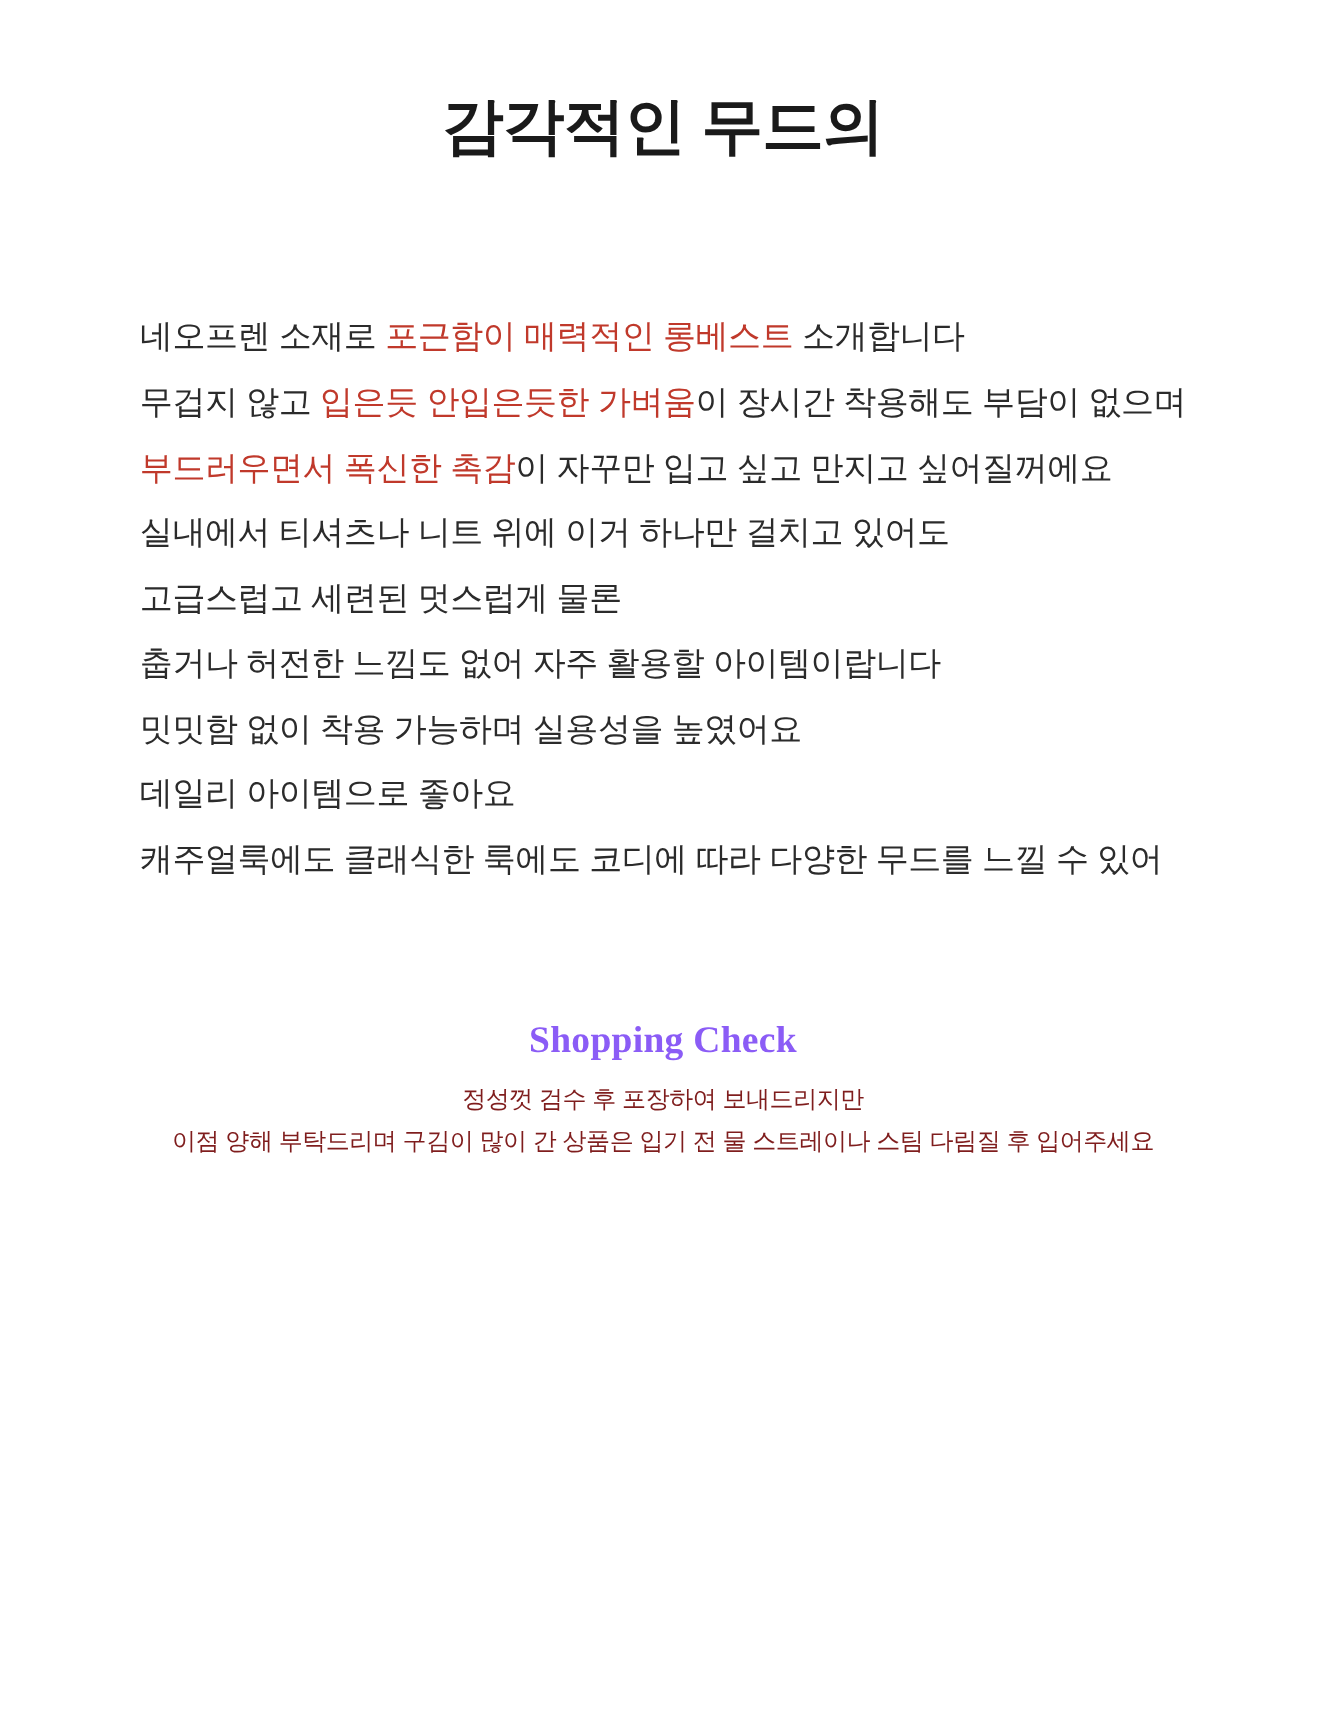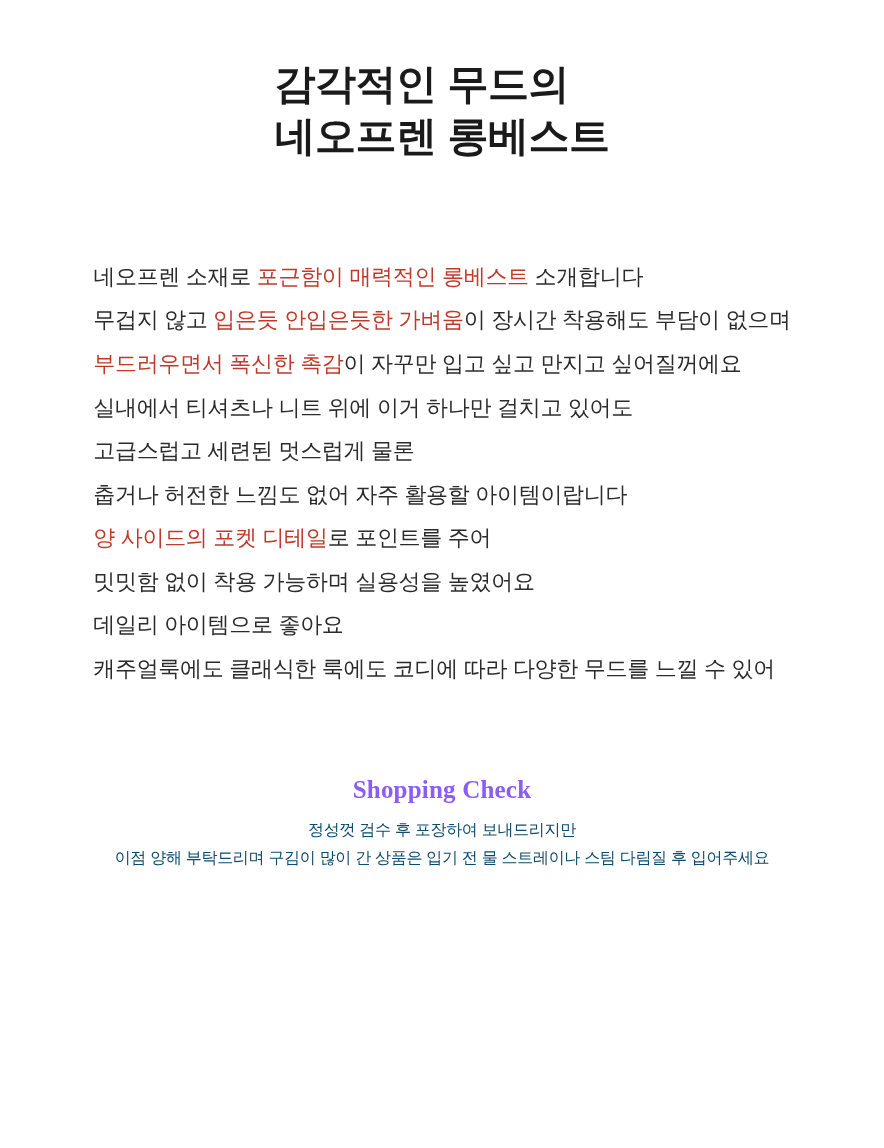--- a/index.html
+++ b/index.html
@@ -20,21 +20,21 @@
     position: relative;
     box-sizing: border-box;
     display: flex;
     flex-direction: column;
     align-items: center;
   }
 
   
   .title-block {
     margin-top: 58px;
-    text-align: left;
+    text-align: right;
     line-height: 1.28;
   }
   .title-line {
     font-size: 41px;
     font-weight: 700;
     letter-spacing: -0.5px;
     color: #1a1a1a;
     white-space: nowrap;
   }
 
@@ -63,45 +63,43 @@
     font-family: "Liberation Serif", serif;
     font-size: 25px;
     font-weight: 700;
     color: #8b5cf6;
     letter-spacing: 0.2px;
   }
   .check-lines {
     margin-top: 12px;
     line-height: 1.75;
     font-size: 16px;
-    color: #0c4a6e;
+    color: #7f1d1d;
     letter-spacing: -0.3px;
   }
   .check-line {
     white-space: nowrap;
   }
 </style>
 </head>
 <body>
 
 <div class="page">
 
   <div class="title-block">
     <div class="title-line">감각적인 무드의</div>
-    <div class="title-line">네오프렌 롱베스트</div>
   </div>
 
   <div class="desc-block">
       <div class="desc-line"><span>네오프렌 소재로 </span><span class="hl">포근함이 매력적인 롱베스트</span><span> 소개합니다</span></div>
       <div class="desc-line"><span>무겁지 않고 </span><span class="hl">입은듯 안입은듯한 가벼움</span><span>이 장시간 착용해도 부담이 없으며</span></div>
       <div class="desc-line"><span class="hl">부드러우면서 폭신한 촉감</span><span>이 자꾸만 입고 싶고 만지고 싶어질꺼에요</span></div>
       <div class="desc-line"><span>실내에서 티셔츠나 니트 위에 이거 하나만 걸치고 있어도</span></div>
       <div class="desc-line"><span>고급스럽고 세련된 멋스럽게 물론</span></div>
       <div class="desc-line"><span>춥거나 허전한 느낌도 없어 자주 활용할 아이템이랍니다</span></div>
-      <div class="desc-line"><span class="hl">양 사이드의 포켓 디테일</span><span>로 포인트를 주어</span></div>
       <div class="desc-line"><span>밋밋함 없이 착용 가능하며 실용성을 높였어요</span></div>
       <div class="desc-line"><span>데일리 아이템으로 좋아요</span></div>
       <div class="desc-line"><span>캐주얼룩에도 클래식한 룩에도 코디에 따라 다양한 무드를 느낄 수 있어</span></div>
     </div>
 
   <div class="check-block">
     <div class="check-title">Shopping Check</div>
     <div class="check-lines">
         <div class="check-line">정성껏 검수 후 포장하여 보내드리지만</div>
         <div class="check-line">이점 양해 부탁드리며 구김이 많이 간 상품은 입기 전 물 스트레이나 스팀 다림질 후 입어주세요</div>

